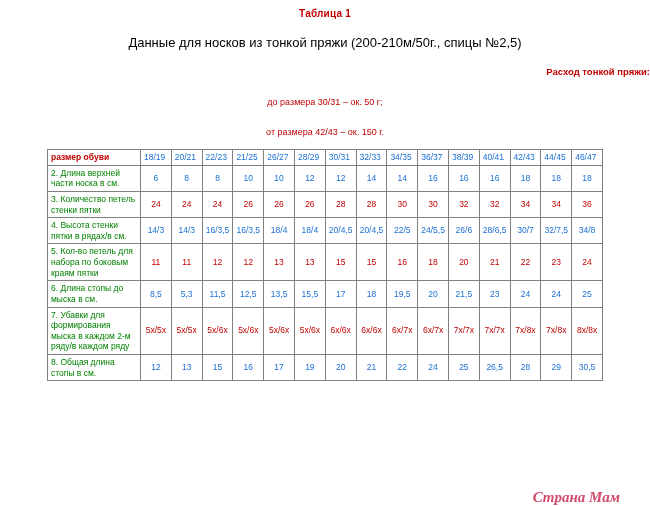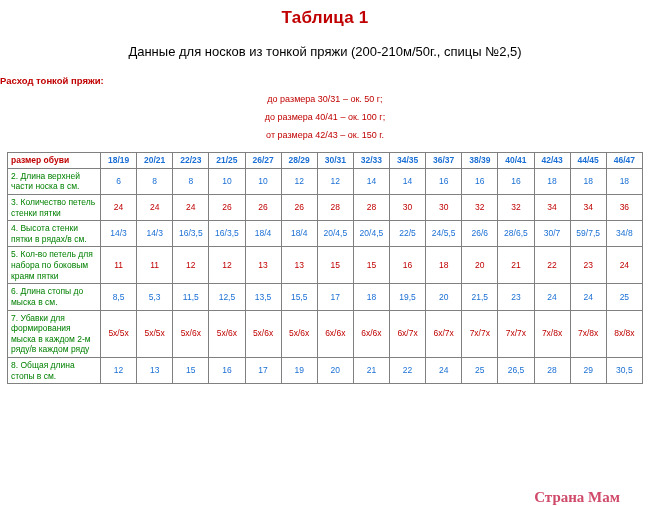--- a/index.html
+++ b/index.html
@@ -20,66 +20,66 @@
     position: relative;
     width: 650px;
     height: 506px;
     box-sizing: border-box;
     padding: 0;
   }
   .title {
     text-align: center;
     color: #c00000;
     font-weight: bold;
-    font-size: 17px;
+    font-size: 10px;
     margin-top: 8px;
     letter-spacing: 0.2px;
   }
   .subtitle {
     text-align: center;
     color: #000000;
     font-size: 13px;
     margin-top: 16px;
   }
   .yarn-heading {
-    text-align: left;
+    text-align: right;
     color: #c00000;
     font-weight: bold;
     font-size: 9.5px;
     margin-top: 16px;
   }
   .yarn-line {
     text-align: center;
     color: #c00000;
     font-size: 9px;
-    margin-top: 8px;
+    margin-top: 20px;
   }
   table.socks {
     border-collapse: collapse;
-    width: 636px;
+    width: 556px;
     margin: 12px auto 0 auto;
     table-layout: fixed;
   }
   table.socks td, table.socks th {
     border: 1px solid #808080;
     padding: 2px 3px;
     vertical-align: middle;
     font-size: 8.5px;
     line-height: 1.25;
   }
   th.hdr-label {
     color: #c00000;
     font-weight: bold;
     text-align: left;
     width: 86px;
   }
   th.hdr-size {
     color: #1a6fd4;
-    font-weight: bold;
-    text-align: center;
+    font-weight: normal;
+    text-align: left;
   }
   td.row-label {
     color: #008000;
     text-align: left;
     font-weight: normal;
   }
   td.val-red {
     color: #c00000;
     text-align: center;
   }
@@ -89,36 +89,36 @@
   }
   .r1 td.row-label, .r3 td.row-label, .r5 td.row-label, .r7 td.row-label {
     color: #008000;
   }
   .watermark {
     position: absolute;
     right: 30px;
     bottom: 8px;
     color: #d04a6a;
     font-family: "Liberation Serif", serif;
+    font-style: italic;
     font-size: 15px;
     font-weight: bold;
   }
 </style>
 </head>
 <body>
 
 <div class="page">
 
   <div class="title">Таблица 1</div>
 
   <div class="subtitle">Данные для носков из тонкой пряжи (200-210м/50г., спицы №2,5)</div>
 
   <div class="yarn-heading">Расход тонкой пряжи:</div>
   <div class="yarn-line">до размера 30/31 – ок. 50 г;</div>
-  <div class="yarn-line">до размера 40/41 – ок. 100 г;</div>
   <div class="yarn-line">от размера 42/43 – ок. 150 г.</div>
 
   <table class="socks">
     <thead>
       <tr>
         <th class="hdr-label">размер обуви</th>
         <th class="hdr-size">18/19</th>
         <th class="hdr-size">20/21</th>
         <th class="hdr-size">22/23</th>
         <th class="hdr-size">21/25</th>
@@ -180,21 +180,21 @@
         <td class="val-blue">16/3,5</td>
         <td class="val-blue">18/4</td>
         <td class="val-blue">18/4</td>
         <td class="val-blue">20/4,5</td>
         <td class="val-blue">20/4,5</td>
         <td class="val-blue">22/5</td>
         <td class="val-blue">24/5,5</td>
         <td class="val-blue">26/6</td>
         <td class="val-blue">28/6,5</td>
         <td class="val-blue">30/7</td>
-        <td class="val-blue">59/7,5</td>
+        <td class="val-blue">32/7,5</td>
         <td class="val-blue">34/8</td>
       </tr>
       <tr class="r5">
         <td class="row-label">5. Кол-во петель для набора по боковым краям пятки</td>
         <td class="val-red">11</td>
         <td class="val-red">11</td>
         <td class="val-red">12</td>
         <td class="val-red">12</td>
         <td class="val-red">13</td>
         <td class="val-red">13</td>

